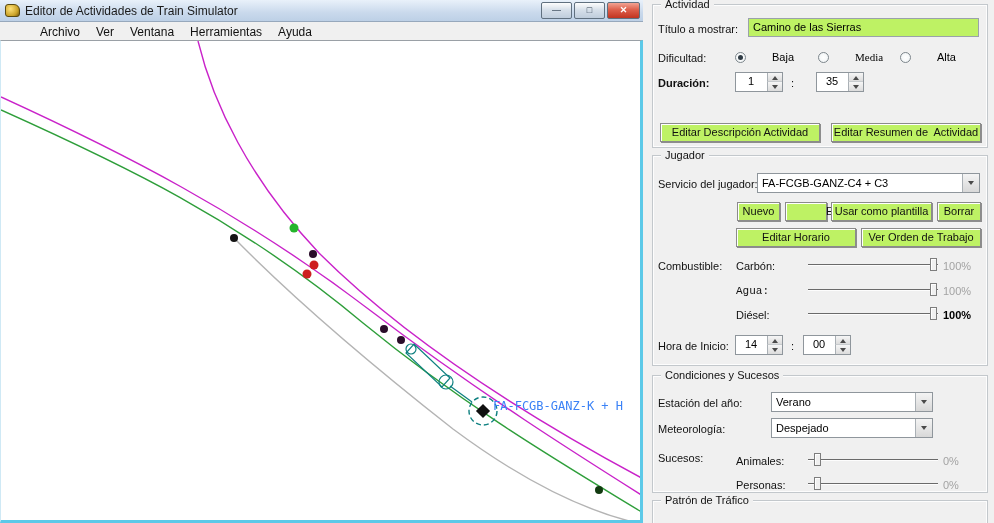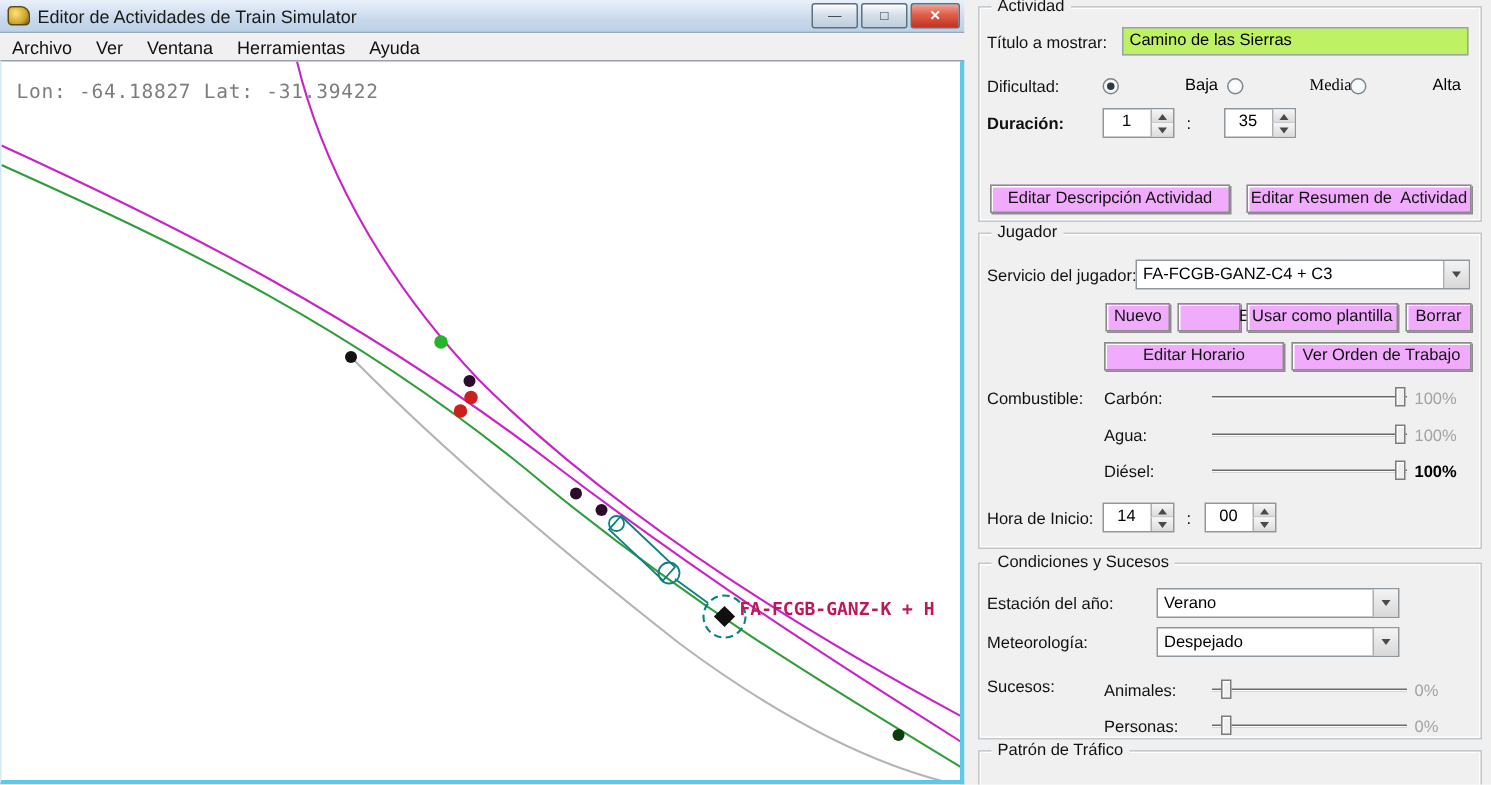--- a/index.html
+++ b/index.html
@@ -12,51 +12,51 @@
     background:linear-gradient(#e9f1fa,#c9d9ec 60%,#bdd0e6); border-bottom:1px solid #97a8bc;
     display:flex; align-items:center; }
   .app-icon { width:15px; height:13px; margin:0 5px 0 5px; border-radius:3px 6px 3px 3px;
     background:radial-gradient(circle at 35% 35%, #ffe27a, #caa227 65%, #6b5212); border:1px solid #5a4a10; }
   .title-text { font-size:12px; color:#1a1a1a; }
   .winbtns { position:absolute; right:3px; top:2px; display:flex; gap:2px; }
   .winbtn { width:31px; height:17px; border:1px solid #60707f; border-radius:2px;
     background:linear-gradient(#fdfdfd,#d7e0ea 45%,#bfcddc); text-align:center; line-height:15px;
     font-size:9px; color:#2a3a4a; }
   .winbtn.close { width:33px; background:linear-gradient(#f2a393,#dd5f4b 45%,#c23420); color:#fff; font-weight:bold; }
-  .menubar { position:absolute; left:0; top:23px; width:643px; height:17px; background:#f0f0f0; display:flex; align-items:center; }
+  .menubar { position:absolute; left:0; top:23px; width:643px; height:17px; background:#f0f0f0; display:flex; align-items:center;padding-left:32px; }
   .menu-item { padding:1px 8px; font-size:12px; color:#111; }
 
   
   #map { position:absolute; left:0; top:40px; width:643px; height:483px; background:#fff;
     border-top:1px solid #9aa0a6; border-right:3px solid #5cc9e8; border-bottom:3px solid #5cc9e8; border-left:1px solid #cfe9f5; }
   #map-svg { position:absolute; left:0; top:0; }
   .coords { position:absolute; left:10px; top:13px; font-family:"DejaVu Sans Mono", monospace;
     font-size:13px; color:#7d7d7d; letter-spacing:0.5px; }
   .track-label { position:absolute; left:492px; top:358px; font-family:"DejaVu Sans Mono", monospace;
-    font-size:12px; font-weight:bold; color:#be185d; }
+    font-size:12px; font-weight:normal; color:#3b82f6; }
 
   
   #right-panel { position:absolute; left:643px; top:0; width:399px; height:523px; background:#f0f0f0; }
   .fs { position:absolute; border:1px solid #c3c8cc; box-shadow:inset 0 0 0 1px #fdfdfd; }
   .fs-legend { position:absolute; top:-7px; left:8px; background:#f0f0f0; padding:0 4px; color:#111; }
   .lbl { position:absolute; color:#111; white-space:nowrap; }
 
   .txt { position:absolute; background:#bef264; border:1px solid #9aa2aa; height:19px; line-height:17px;
     padding:0 4px; white-space:nowrap; overflow:hidden; }
 
-  .btn { position:absolute; height:19px; background:#f0abfc; border:1px solid #8b8b8b;
+  .btn { position:absolute; height:19px; background:#bef264; border:1px solid #8b8b8b;
     box-shadow:inset 1px 1px 0 #ffffff, 1px 1px 0 rgba(60,60,60,.55);
     text-align:center; line-height:16px; white-space:pre; color:#111; }
 
   .radio { position:absolute; width:12px; height:12px; }
   .radio .circle { position:absolute; left:0; top:1px; width:11px; height:11px; border:1px solid #7d868c;
     border-radius:50%; background:radial-gradient(#fff, #eef2f4); }
   .radio.checked .circle::after { content:''; position:absolute; left:2px; top:2px; width:5px; height:5px;
     border-radius:50%; background:#2f3b44; }
-  .radio .rlabel { position:absolute; left:33px; top:0; white-space:nowrap;padding-left:22px; }
+  .radio .rlabel { position:absolute; left:15px; top:0; white-space:nowrap;padding-left:22px; }
 
   .spin { position:absolute; width:48px; height:20px; border:1px solid #8f969c; background:#fff; }
   .spin-val { position:absolute; left:0; top:2px; width:30px; text-align:center; }
   .spin-btns { position:absolute; right:0; top:0; width:15px; height:18px; }
   .sb { position:absolute; left:0; width:15px; height:9px; background:linear-gradient(#f6f6f6,#dcdcdc);
     border-left:1px solid #aab0b5; }
   .sb.up { top:0; border-bottom:1px solid #c7cbce; }
   .sb.down { top:9px; }
   .tri-up { position:absolute; left:4px; top:3px; width:0; height:0; border-left:3px solid transparent;
     border-right:3px solid transparent; border-bottom:4px solid #4a4a4a; }
@@ -115,21 +115,20 @@
         <circle cx="383" cy="288" r="4" fill="#2a0d2a"></circle>
         <circle cx="400" cy="299" r="4" fill="#2a0d2a"></circle>
         <circle cx="598" cy="449" r="4" fill="#123a10"></circle>
         <polygon points="413,303 449,337 441,346 405,312" fill="none" stroke="#0e8080" stroke-width="1.2"></polygon>
         <circle cx="410" cy="308" r="5" fill="none" stroke="#0e8080" stroke-width="1.2"></circle>
         <circle cx="445" cy="341" r="7" fill="none" stroke="#0e8080" stroke-width="1.2"></circle>
         <line x1="449" y1="345" x2="471" y2="361" stroke="#0e8080" stroke-width="1.2"></line>
         <circle cx="482" cy="370" r="14" fill="none" stroke="#0e8080" stroke-width="1.4" stroke-dasharray="5,3"></circle>
         <rect x="477" y="365" width="10" height="10" transform="rotate(45 482 370)" fill="#101010"></rect>
       </svg>
-    <div class="coords">Lon: -64.18827 Lat: -31.39422</div>
     <div class="track-label">FA-FCGB-GANZ-K + H</div>
   </div>
 </div>
 
 <div id="right-panel">
 
   <div class="fs" style="left:9px; top:4px; width:336px; height:144px;">
     <span class="fs-legend">Actividad</span>
   </div>
   <span class="lbl" style="left:15px; top:23px;">Título a mostrar:</span>
@@ -195,21 +194,21 @@
   <div class="btn" style="left:218px; top:228px; width:120px;">Ver Orden de Trabajo</div>
 
   <span class="lbl" style="left:15px; top:260px;">Combustible:</span>
   <span class="lbl" style="left:93px; top:260px;">Carbón:</span>
   <div class="slider" style="left:165px; top:258px; width:130px;">
     <div class="strack"></div>
     <div class="thumb" style="left:122px;"></div>
   </div>
   <span class="pct off" style="left:300px; top:260px;">100%</span>
 
-  <span class="lbl" style="left:93px; top:285px;">Agua:</span>
+  <span class="lbl" style="left:93px; top:285px;font-family:Liberation Mono, monospace;">Agua:</span>
   <div class="slider" style="left:165px; top:283px; width:130px;">
     <div class="strack"></div>
     <div class="thumb" style="left:122px;"></div>
   </div>
   <span class="pct off" style="left:300px; top:285px;">100%</span>
 
   <span class="lbl" style="left:93px; top:309px;">Diésel:</span>
   <div class="slider" style="left:165px; top:307px; width:130px;">
     <div class="strack"></div>
     <div class="thumb" style="left:122px;"></div>

